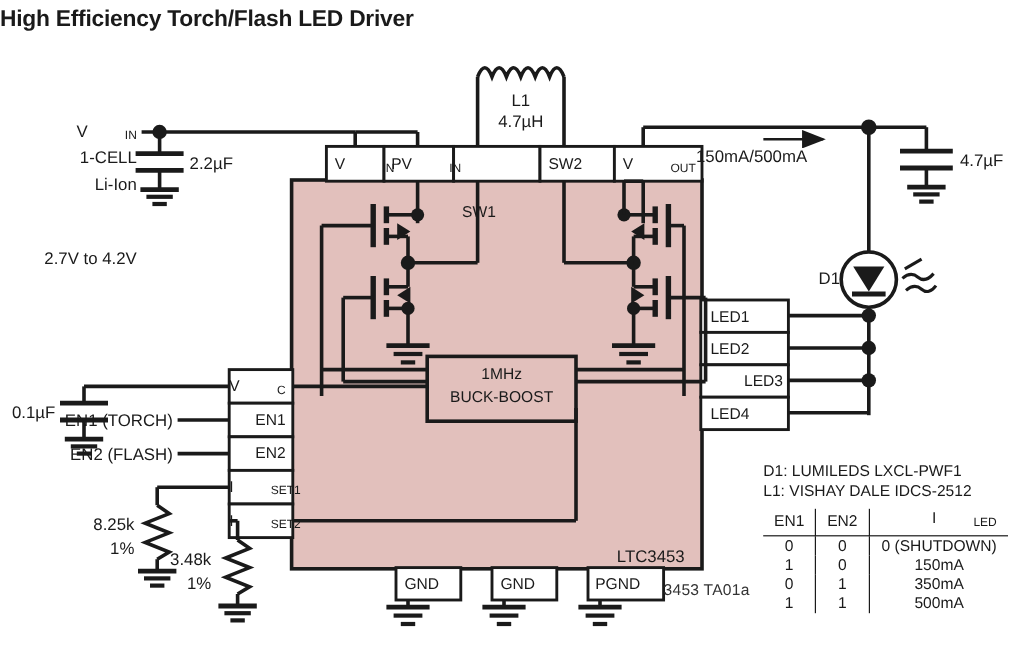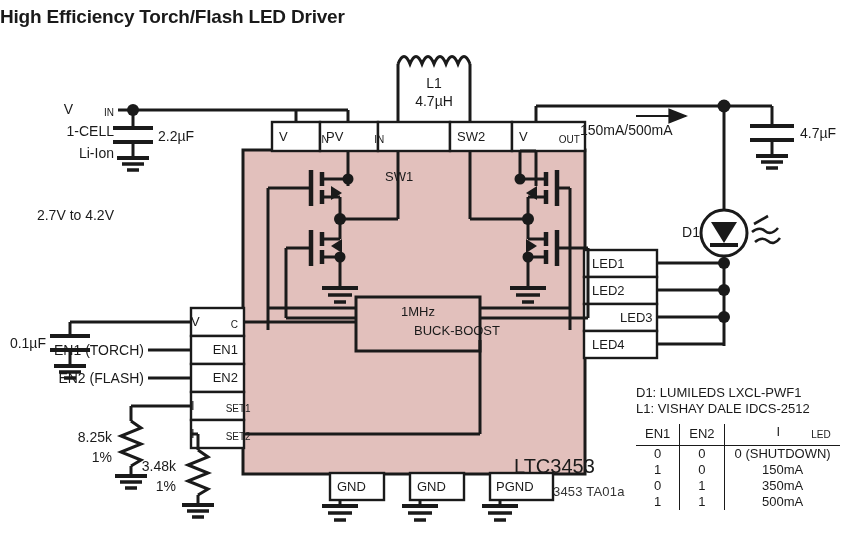--- a/index.html
+++ b/index.html
@@ -28,21 +28,21 @@
   #truth{
     position:absolute;left:636px;top:424px;font-size:13px;
     border-collapse:collapse;
   }
   #truth th,#truth td{padding:0 9px;line-height:16px;font-weight:normal;text-align:center;}
   #truth th{border-bottom:1.4px solid #1a1a1a;padding-bottom:2px;}
   #truth .vr{border-right:1.4px solid #1a1a1a;}
   #truth td.ld{text-align:center;padding-left:10px;}
   #truth th.ld{text-align:right;padding-left:10px;}
   #notes{position:absolute;left:636px;top:385px;font-size:13px;line-height:16px;white-space:nowrap;}
-  #partname{position:absolute;left:514px;top:455px;font-size:20px;}
+  #partname{position:absolute;left:514px;top:455px;font-size:14px;}
   #docid{position:absolute;left:553px;top:484px;font-size:13px;letter-spacing:0.2px;color:#333;}
 </style>
 </head>
 <body>
 
 <div id="stage">
 
   <div class="title">High Efficiency Torch/Flash LED Driver</div>
 
   <svg id="schematic" viewBox="0 0 851 540">
@@ -259,21 +259,21 @@
 
   <div class="lbl r" style="left:0px;top:343px;width:144px;">EN1 (TORCH)</div>
   <div class="lbl r" style="left:0px;top:371px;width:144px;">EN2 (FLASH)</div>
 
   <div class="lbl r" style="left:0px;top:430px;width:112px;">8.25k</div>
   <div class="lbl r" style="left:0px;top:450px;width:112px;">1%</div>
   <div class="lbl r" style="left:64px;top:459px;width:112px;">3.48k</div>
   <div class="lbl r" style="left:64px;top:479px;width:112px;">1%</div>
 
   <div class="blocktext" style="left:356px;top:304px;width:124px;">1MHz</div>
-  <div class="blocktext" style="left:356px;top:323px;width:124px;margin-left:39px;">BUCK-BOOST</div>
+  <div class="blocktext" style="left:356px;top:323px;width:124px;">BUCK-BOOST</div>
 
   <div class="pinlabel" style="left:279px;top:130px;"><span>V</span><span class="sub">IN</span></div>
   <div class="pinlabel" style="left:326px;top:130px;"><span>PV</span><span class="sub">IN</span></div>
   <div class="pinlabel" style="left:385px;top:130px;margin-top:40px;"><span>SW1</span></div>
   <div class="pinlabel" style="left:457px;top:130px;"><span>SW2</span></div>
   <div class="pinlabel" style="left:519px;top:130px;"><span>V</span><span class="sub">OUT</span></div>
 
   <div class="pinlabel" style="left:191px;top:315px;width:47px;text-align:right;"><span>V</span><span class="sub">C</span></div>
   <div class="pinlabel" style="left:191px;top:343px;width:47px;text-align:right;"><span>EN1</span></div>
   <div class="pinlabel" style="left:191px;top:371px;width:47px;text-align:right;"><span>EN2</span></div>

